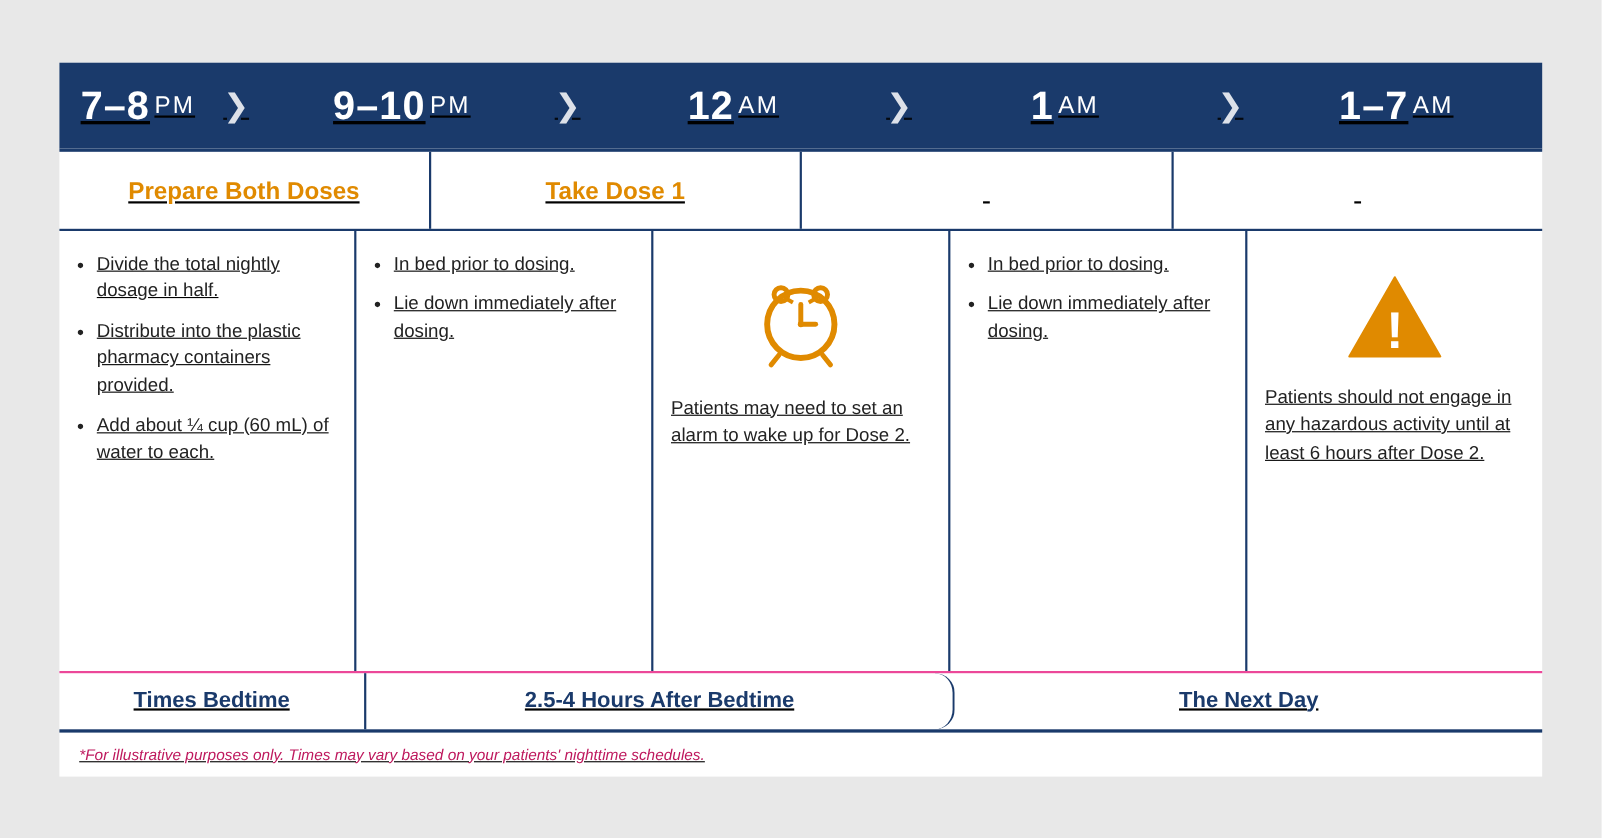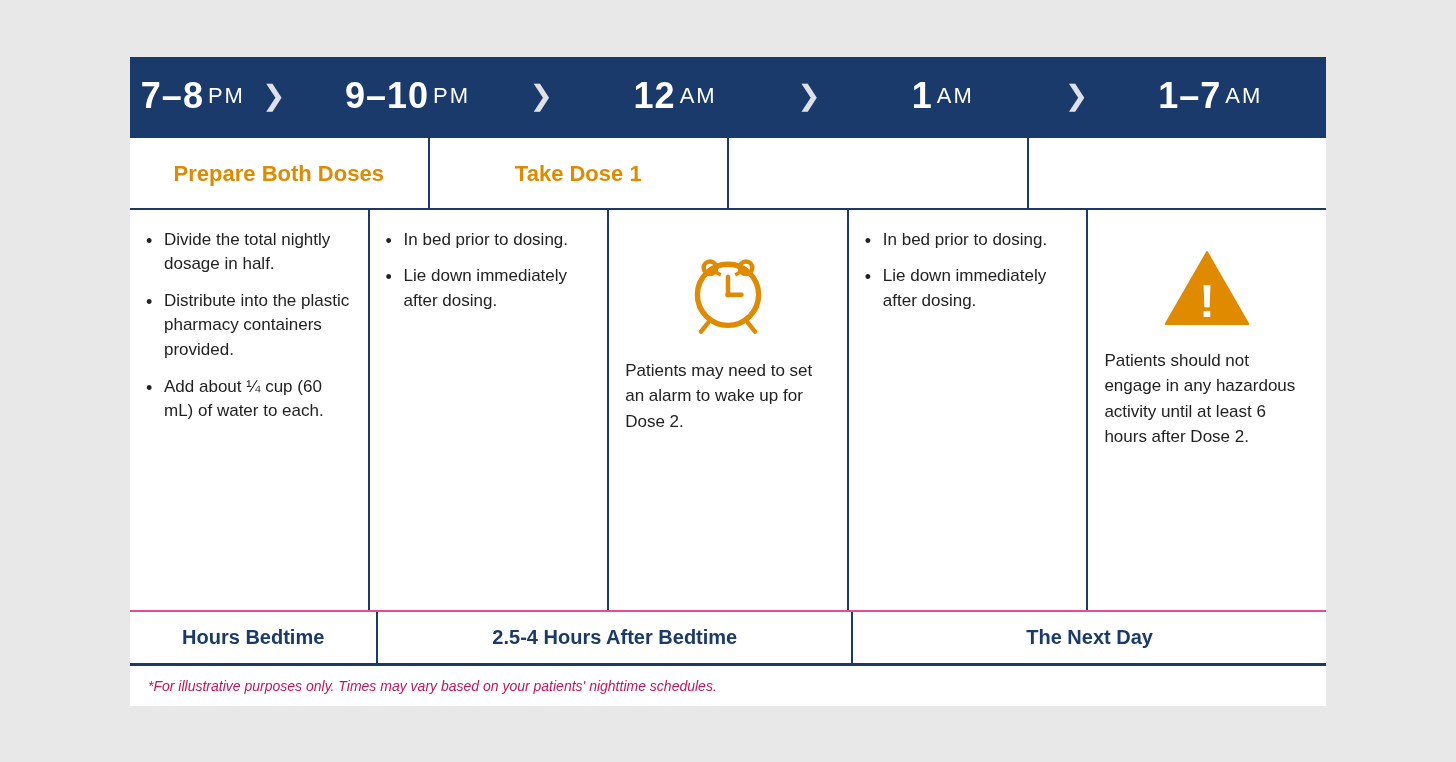--- a/index.html
+++ b/index.html
@@ -6,22 +6,23 @@
     body {
       background: #e8e8e8;
       font-family: Arial, sans-serif;
       display: flex;
       justify-content: center;
       align-items: center;
       min-height: 762px;
       width: 1456px;
     }
     .outer-container {
-      width: 1196px;
+      width: 1348px;
       background: #fff;
+      text-decoration: underline;
     }
     
     .header-row {
       display: flex;
       background: #1a3a6b;
       color: #fff;
       align-items: center;
     }
     .header-cell {
       display: flex;
@@ -153,20 +154,21 @@
       font-size: 20px;
       font-weight: bold;
       color: #1a3a6b;
       border-right: 2px solid #1a3a6b;
     }
     .footer-cell:last-child {
       border-right: none;
     }
     .footer-cell.wide {
       flex: 2;
+      border-radius: 18px;
     }
     
     .footnote {
       padding: 12px 18px;
       font-size: 14px;
       color: #be185d;
       font-style: italic;
     }
     .header-row .header-cell:nth-child(3),
     .header-row .header-cell:nth-child(5) {
@@ -265,20 +267,20 @@
         <svg class="warning-icon" viewBox="0 0 100 88" fill="none" xmlns="http://www.w3.org/2000/svg">
           <polygon points="50,4 96,84 4,84" fill="#e08a00" stroke="#e08a00" stroke-width="2" stroke-linejoin="round"></polygon>
           <text x="50" y="76" text-anchor="middle" font-size="52" font-weight="bold" fill="white" font-family="Arial">!</text>
         </svg>
         <p class="plain-text">Patients should not engage in any hazardous activity until at least 6 hours after Dose 2.</p>
       </div>
     </div>
   </div>
 
   <div class="footer-row">
-    <div class="footer-cell">Hours Bedtime</div>
+    <div class="footer-cell">Times Bedtime</div>
     <div class="footer-cell wide" style="flex:2;">2.5-4 Hours After Bedtime</div>
     <div class="footer-cell wide" style="flex:2;">The Next Day</div>
   </div>
 
   <div class="footnote">*For illustrative purposes only. Times may vary based on your patients' nighttime schedules.</div>
 
 </div>
 
 </body></html>

